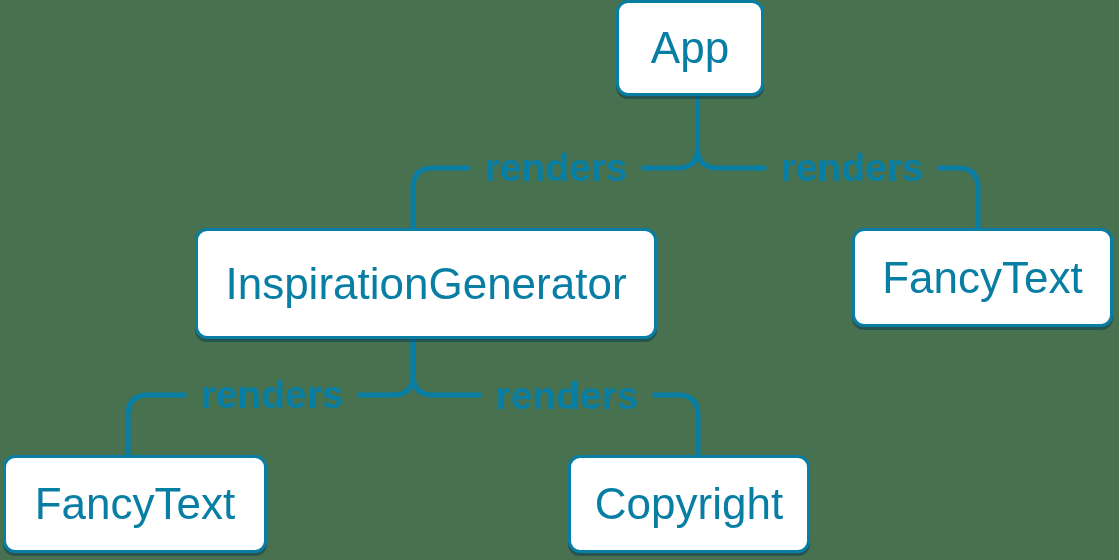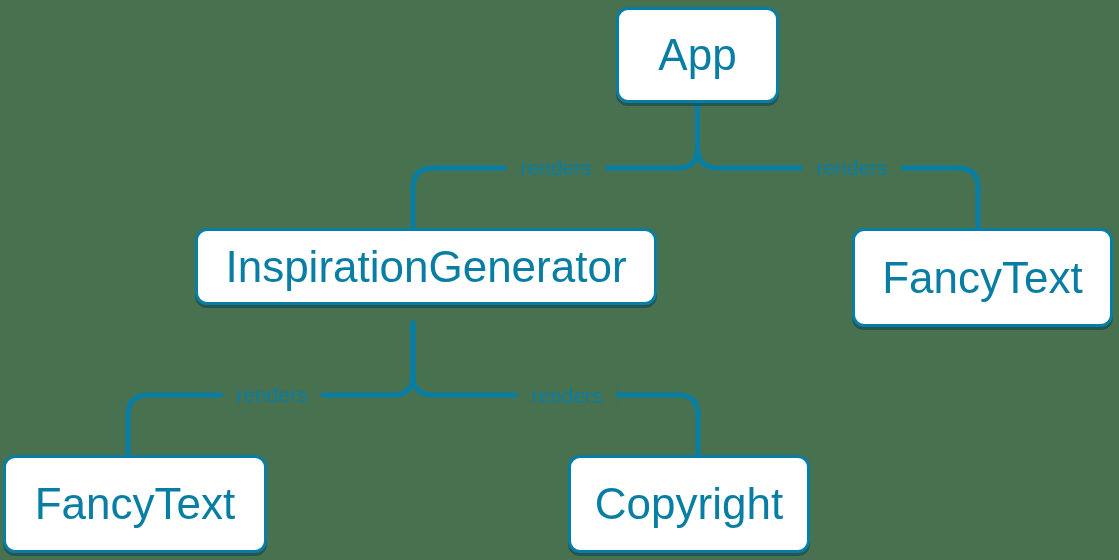--- a/index.html
+++ b/index.html
@@ -27,31 +27,31 @@
     box-sizing:border-box;
     background:var(--node-fill);
     border:3px solid var(--accent);
     border-radius:12px;
     box-shadow:0 3px 0 rgba(5,56,78,.5);
     color:var(--accent);
     display:flex;align-items:center;justify-content:center;
     font-size:44px;font-weight:500;
     white-space:nowrap;
   }
-  #node-app{left:616px;top:7px;width:163px;height:96px;}
-  #node-inspiration-generator{left:195px;top:228px;width:462px;height:77px;}
+  #node-app{left:616px;top:0;width:148px;height:96px;}
+  #node-inspiration-generator{left:195px;top:228px;width:462px;height:111px;}
   #node-fancy-text-top-right{left:852px;top:228px;width:261px;height:99px;}
   #node-fancy-text-bottom-left{left:3px;top:455px;width:264px;height:98px;}
   #node-copyright{left:568px;top:455px;width:242px;height:98px;}
   .edge-label{
     position:absolute;z-index:2;
     transform:translate(-50%,-50%);
     background:var(--bg);
     color:var(--accent);
-    font-size:21px;font-weight:400;
+    font-size:39px;font-weight:700;
     padding:2px 14px;
     white-space:nowrap;
   }
   #edge-label-1{left:556px;top:168px;}
   #edge-label-2{left:852px;top:168px;}
   #edge-label-3{left:272px;top:395px;}
   #edge-label-4{left:567px;top:396px;}
 </style>
 </head>
 <body>

